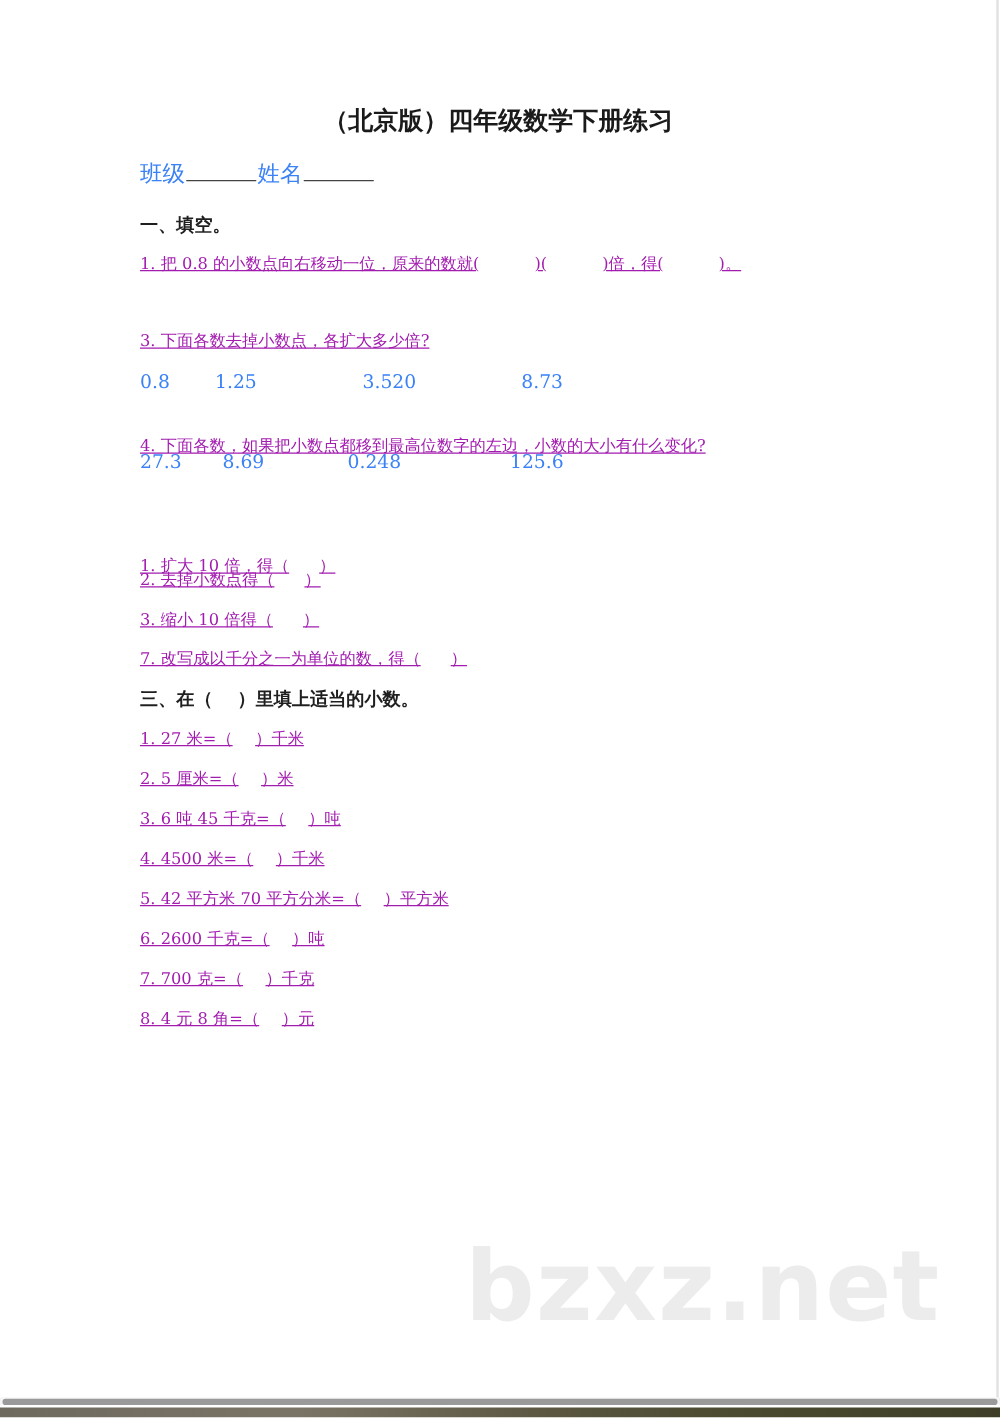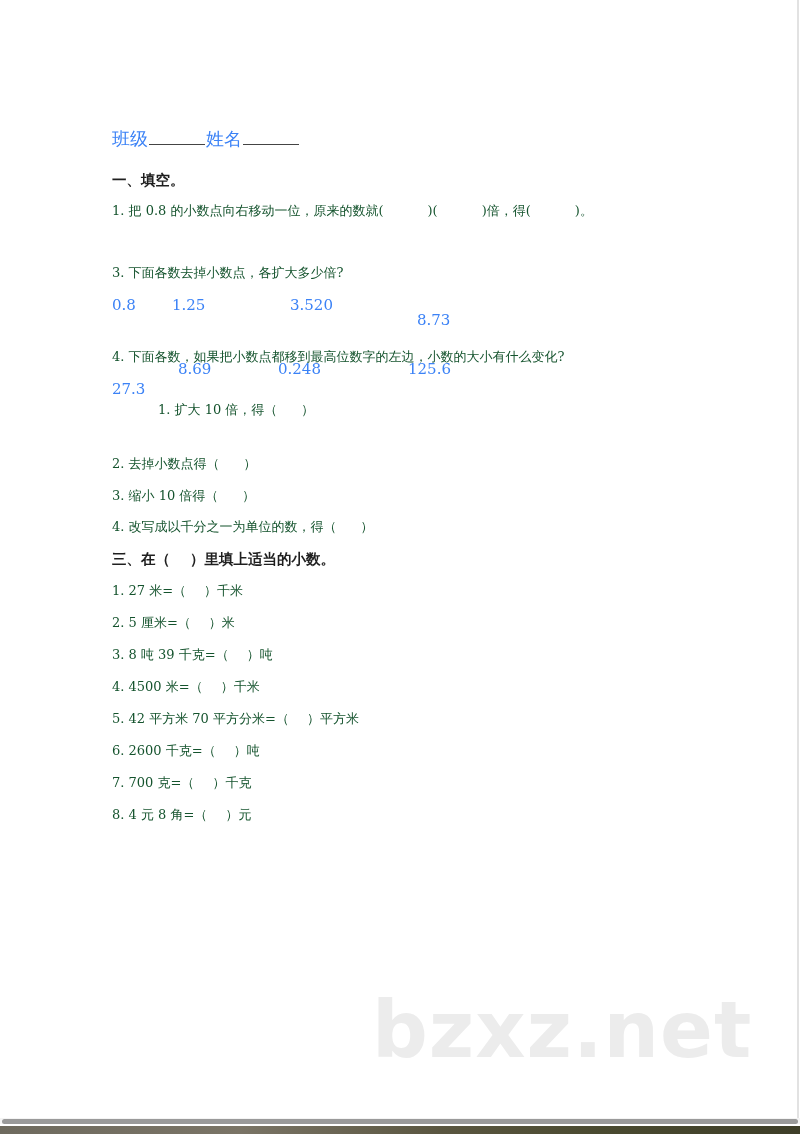--- a/index.html
+++ b/index.html
@@ -58,22 +58,23 @@
       font-family: Liberation Sans, sans-serif;
       font-weight: bold;
       font-size: 14.5px;
       color: #1f1f1f;
       white-space: nowrap;
     }
     .line {
       position: absolute;
       left: 112px;
       font-size: 13px;
-      color: #14532d;
-      white-space: nowrap;
+      color: #a21caf;
+      white-space: nowrap;
+      text-decoration: underline;
     }
     .num-row {
       position: absolute;
       left: 112px;
       font-size: 15px;
       color: #3b82f6;
       white-space: nowrap;
       width: 600px;
       height: 18px;
     }
@@ -120,74 +121,75 @@
       width: 800px;
       height: 8px;
       background: linear-gradient(90deg, #6e6a5e 0%, #7a7466 30%, #5a5640 55%, #4a4a30 75%, #3e3e28 100%);
     }
   </style>
 </head>
 <body>
 
 <div class="page">
 
+  <div class="title">（北京版）四年级数学下册练习</div>
 
   <div class="class-name-line">
     <span>班级</span><span class="blank-line"></span><span>姓名</span><span class="blank-line"></span>
   </div>
 
   <div class="section-head" style="top:171px;">一、填空。</div>
 
   <div class="line" style="top:202px;">
     <span>1.  把 0.8 的小数点向右移动一位，原来的数就(</span><span class="paren-gap" style="width:44px;"></span><span>)(</span><span class="paren-gap" style="width:44px;"></span><span>)倍，得(</span><span class="paren-gap" style="width:44px;"></span><span>)。</span>
   </div>
 
 
   <div class="line" style="top:264px;">3.  下面各数去掉小数点，各扩大多少倍?</div>
   <div class="num-row" style="top:296px;">
     <span style="left:0px;">0.8</span>
     <span style="left:60px;">1.25</span>
     <span style="left:178px;">3.520</span>
-    <span style="left:305px;margin-top:15px;">8.73</span>
+    <span style="left:305px;">8.73</span>
   </div>
 
   <div class="line" style="top:328px;margin-top:20px;">4.  下面各数，如果把小数点都移到最高位数字的左边，小数的大小有什么变化?</div>
   <div class="num-row" style="top:360px;">
-    <span style="left:0px;margin-top:20px;">27.3</span>
+    <span style="left:0px;">27.3</span>
     <span style="left:66px;">8.69</span>
     <span style="left:166px;">0.248</span>
     <span style="left:296px;">125.6</span>
   </div>
 
 
-  <div class="line" style="top:401px;margin-left:46px;">
+  <div class="line" style="top:444px;">
     <span>1.  扩大 10 倍，得（</span><span class="paren-gap" style="width:24px;"></span><span>）</span>
   </div>
   <div class="line" style="top:455px;">
     <span>2.  去掉小数点得（</span><span class="paren-gap" style="width:24px;"></span><span>）</span>
   </div>
   <div class="line" style="top:487px;">
     <span>3.  缩小 10 倍得（</span><span class="paren-gap" style="width:24px;"></span><span>）</span>
   </div>
   <div class="line" style="top:518px;">
-    <span>4.  改写成以千分之一为单位的数，得（</span><span class="paren-gap" style="width:24px;"></span><span>）</span>
+    <span>7.  改写成以千分之一为单位的数，得（</span><span class="paren-gap" style="width:24px;"></span><span>）</span>
   </div>
 
   <div class="section-head" style="top:550px;">
     <span>三、在（</span><span class="paren-gap" style="width:20px;"></span><span>）里填上适当的小数。</span>
   </div>
 
   <div class="line" style="top:582px;">
     <span>1.  27 米=（</span><span class="paren-gap" style="width:18px;"></span><span>）千米</span>
   </div>
   <div class="line" style="top:614px;">
     <span>2.  5 厘米=（</span><span class="paren-gap" style="width:18px;"></span><span>）米</span>
   </div>
   <div class="line" style="top:646px;">
-    <span>3.  8 吨 39 千克=（</span><span class="paren-gap" style="width:18px;"></span><span>）吨</span>
+    <span>3.  6 吨 45 千克=（</span><span class="paren-gap" style="width:18px;"></span><span>）吨</span>
   </div>
   <div class="line" style="top:678px;">
     <span>4.  4500 米=（</span><span class="paren-gap" style="width:18px;"></span><span>）千米</span>
   </div>
   <div class="line" style="top:710px;">
     <span>5.  42 平方米 70 平方分米=（</span><span class="paren-gap" style="width:18px;"></span><span>）平方米</span>
   </div>
   <div class="line" style="top:742px;">
     <span>6.  2600 千克=（</span><span class="paren-gap" style="width:18px;"></span><span>）吨</span>
   </div>

